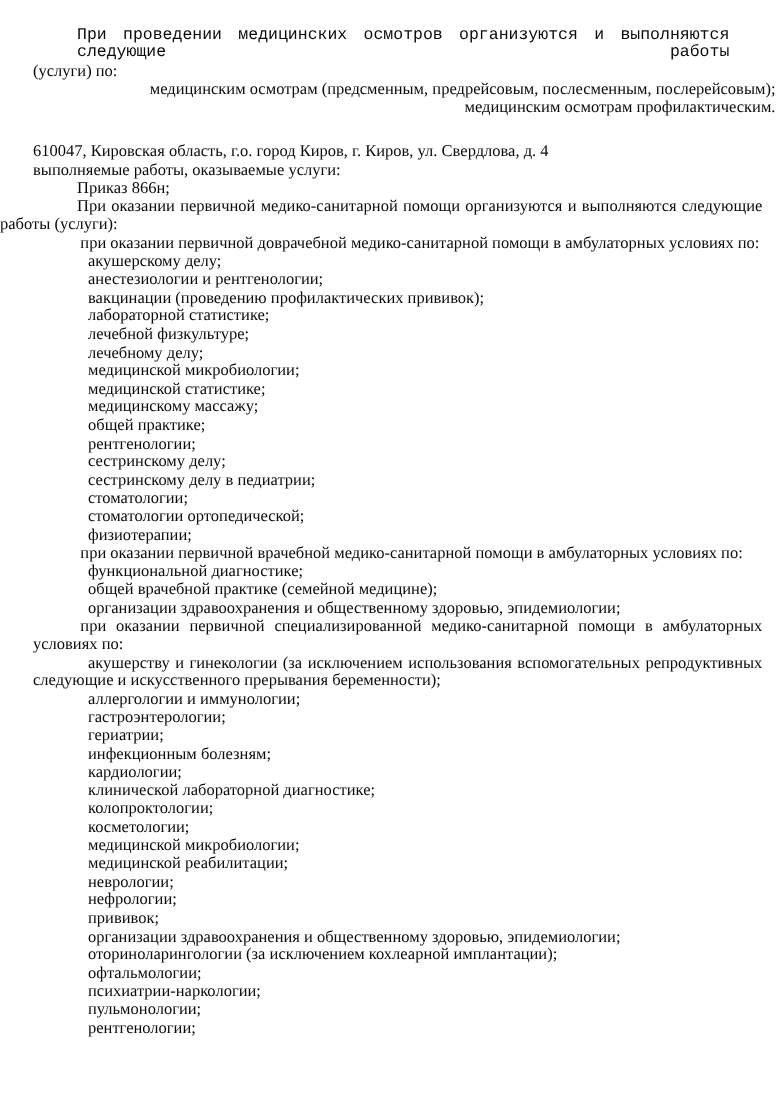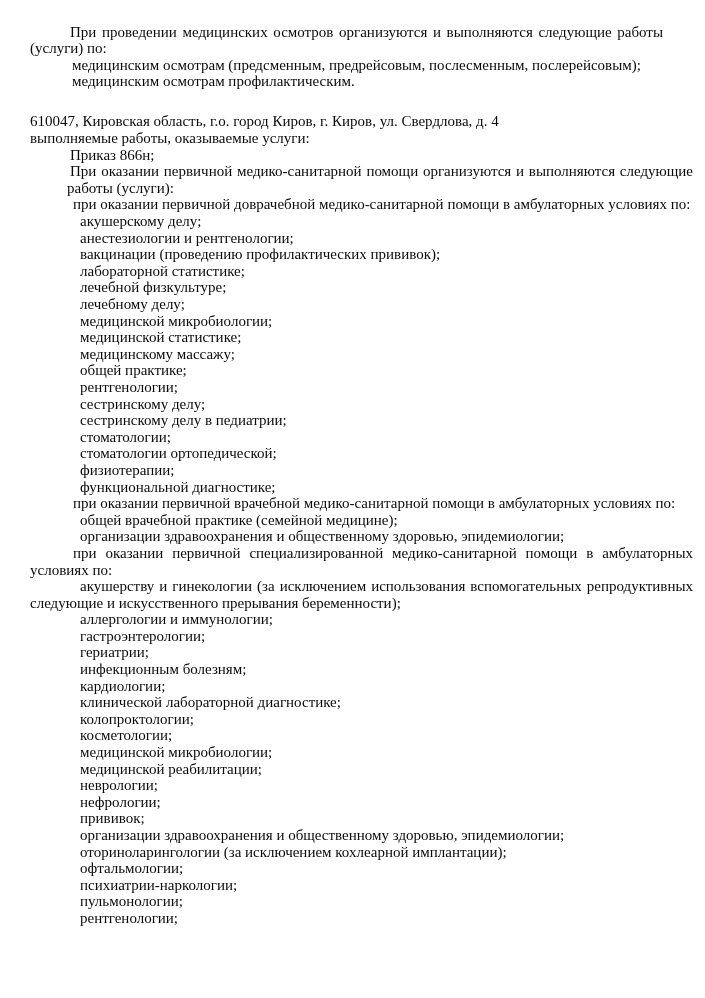--- a/index.html
+++ b/index.html
@@ -13,27 +13,27 @@
     line-height: 16.6px;
     color: #0a0a0a;
     -webkit-font-smoothing: antialiased;
   }
   .page { position: relative; padding-top: 23.5px; }
   .ln { min-height: 16.6px; }
   .nw { white-space: nowrap; }
   
   .ind-0 { margin-left: 30px; }   
   .ind-a { margin-left: 70px; }   
-  .ind-b { margin-left: 67px; }   
+  .ind-b { }   
   .ind-2 { margin-left: 73px; }   
-  .ind-2m { margin-left: 72px; }
+  .ind-2m { margin-left: 72px; text-align: right; }
   .ind-3 { margin-left: 80px; }   
   
   .just { text-align: justify; text-align-last: justify; }
-  .w593 { width: 593px; }
+  .w593 { width: 593px; font-family: Liberation Mono, monospace; }
   .w623 { width: 623px; }
   .w620 { width: 620px; }
   .w613 { width: 613px; }
   .gap { margin-top: 23.6px; }
 </style>
 </head>
 <body>
 
 <div class="page">
 
@@ -59,23 +59,23 @@
   <div class="ln ind-3 nw">медицинской микробиологии;</div>
   <div class="ln ind-3 nw">медицинской статистике;</div>
   <div class="ln ind-3 nw">медицинскому массажу;</div>
   <div class="ln ind-3 nw">общей практике;</div>
   <div class="ln ind-3 nw">рентгенологии;</div>
   <div class="ln ind-3 nw">сестринскому делу;</div>
   <div class="ln ind-3 nw">сестринскому делу в педиатрии;</div>
   <div class="ln ind-3 nw">стоматологии;</div>
   <div class="ln ind-3 nw">стоматологии ортопедической;</div>
   <div class="ln ind-3 nw">физиотерапии;</div>
+  <div class="ln ind-2 nw">при оказании первичной врачебной медико-санитарной помощи в амбулаторных условиях по:</div>
+
   <div class="ln ind-3 nw">функциональной диагностике;</div>
-
-  <div class="ln ind-2 nw">при оказании первичной врачебной медико-санитарной помощи в амбулаторных условиях по:</div>
   <div class="ln ind-3 nw">общей врачебной практике (семейной медицине);</div>
   <div class="ln ind-3 nw">организации здравоохранения и общественному здоровью, эпидемиологии;</div>
 
   <div class="ln ind-2 just w620">при оказании первичной специализированной медико-санитарной помощи в амбулаторных</div>
   <div class="ln ind-0 nw">условиях по:</div>
 
   <div class="ln ind-3 just w613">акушерству и гинекологии (за исключением использования вспомогательных репродуктивных</div>
   <div class="ln ind-0 nw">следующие и искусственного прерывания беременности);</div>
 
   <div class="ln ind-3 nw">аллергологии и иммунологии;</div>

